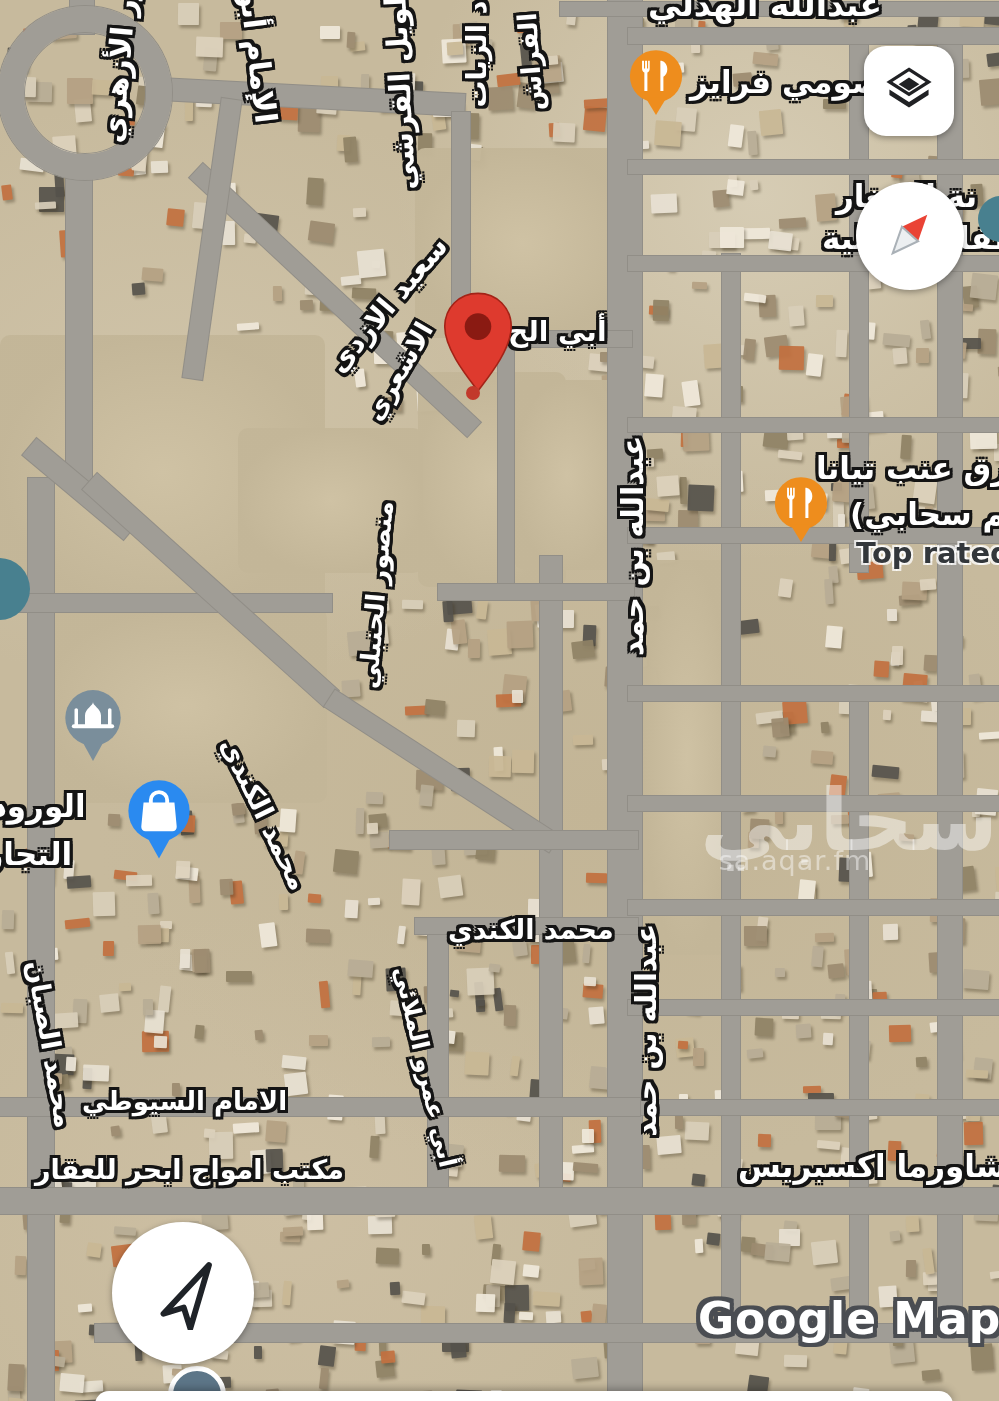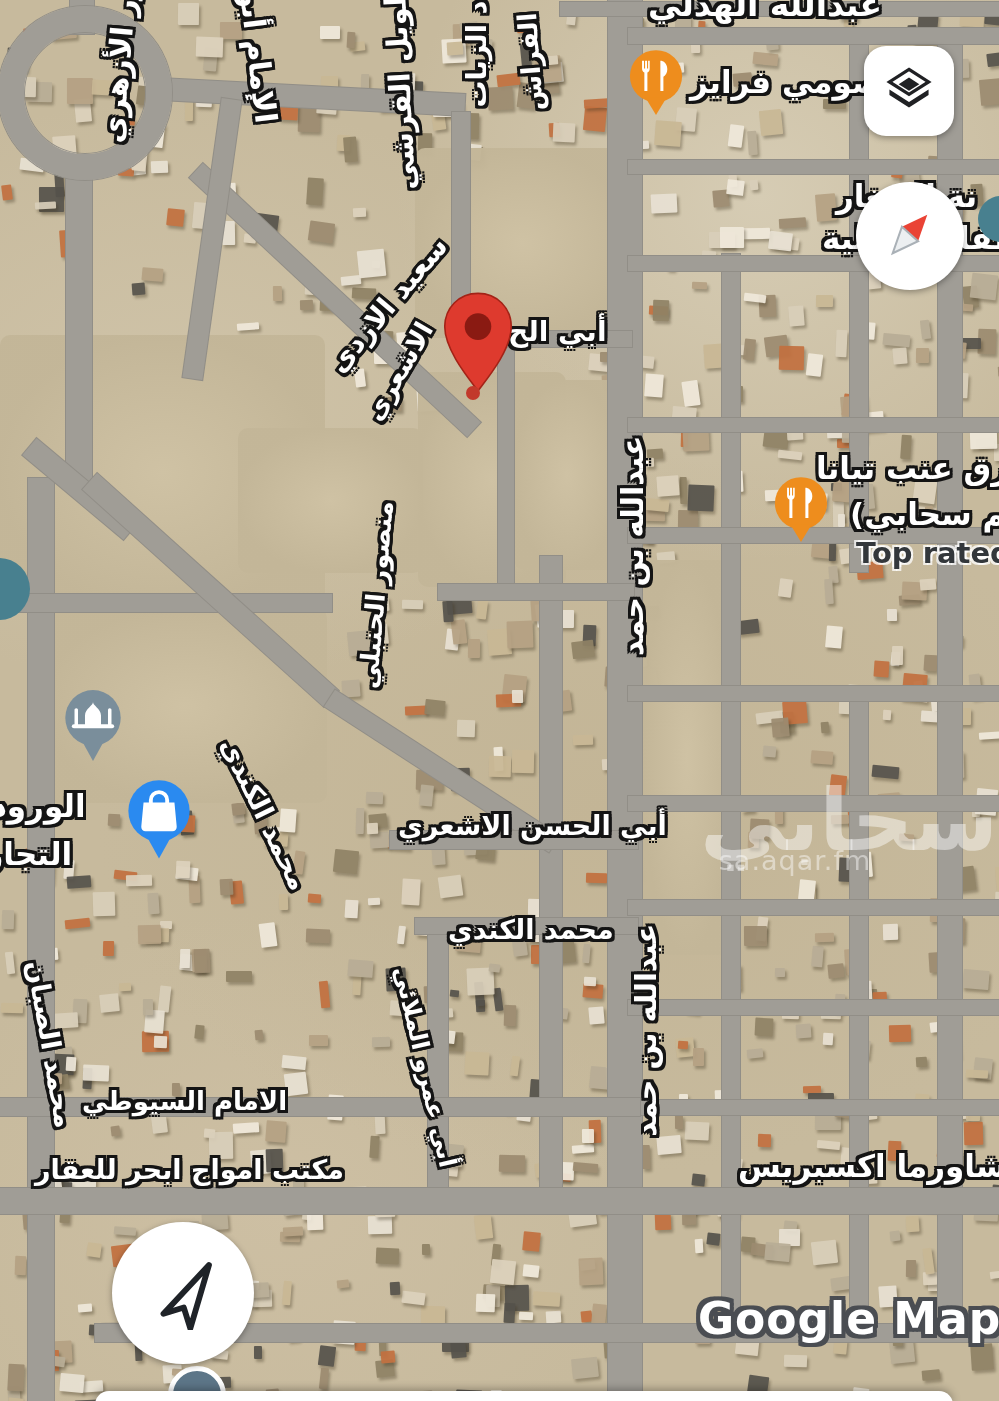--- a/index.html
+++ b/index.html
@@ -807,21 +807,20 @@
   <div class="lbl" dir="rtl" style="left:508px;top:317px;font-size:28px;">أبي الح</div>
   <div class="lbl vlbl" dir="rtl" style="left:342px;top:358px;width:115px;font-size:26px;transform:rotate(-60deg);">الاشعري</div>
   <div class="lbl vlbl" dir="rtl" style="left:468px;top:530px;width:330px;font-size:30px;transform:rotate(-90deg);">عبدالله بن حمد</div>
   <div class="lbl" dir="rtl" style="left:816px;top:452px;font-size:31px;">رق عنب تيانا</div>
   <div class="lbl" dir="rtl" style="left:850px;top:498px;font-size:31px;">عم سحابي)</div>
   <div class="lbl dark" style="left:856px;top:538px;font-size:29px;">Top rated</div>
   <div class="lbl vlbl" dir="rtl" style="left:287px;top:577px;width:180px;font-size:26px;transform:rotate(-85deg);">منصور الحنبلي</div>
   <div class="lbl vlbl" dir="rtl" style="left:169px;top:800px;width:190px;font-size:27px;transform:rotate(64deg);">محمد الكندي</div>
   <div class="lbl" dir="rtl" style="left:-75px;top:790px;font-size:31px;">الورود الب</div>
   <div class="lbl" dir="rtl" style="left:-70px;top:838px;font-size:31px;">التجارية (</div>
-  <div class="lbl" dir="rtl" style="left:398px;top:812px;font-size:27px;">أبي الحسن الاشعري</div>
   <div class="lbl" dir="rtl" style="left:448px;top:916px;font-size:27px;">محمد الكندي</div>
   <div class="lbl vlbl" dir="rtl" style="left:496px;top:1015px;width:300px;font-size:29px;transform:rotate(-90deg);">عبدالله بن حمد</div>
   <div class="lbl vlbl" dir="rtl" style="left:-65px;top:1030px;width:230px;font-size:27px;transform:rotate(80deg);">محمد الصبان</div>
   <div class="lbl vlbl" dir="rtl" style="left:325px;top:1057px;width:200px;font-size:24px;transform:rotate(77deg);">أبي عمرو الملائي</div>
   <div class="lbl" dir="rtl" style="left:82px;top:1088px;font-size:26px;">الامام السيوطي</div>
   <div class="lbl" dir="rtl" style="left:35px;top:1156px;font-size:27px;">مكتب امواج ابحر للعقار</div>
   <div class="lbl" dir="rtl" style="left:738px;top:1150px;font-size:31px;">شاورما اكسبريس</div>
   <div class="lbl logo" style="left:698px;top:1296px;font-size:44px;">Google Maps</div>
 
   <div id="watermark">

